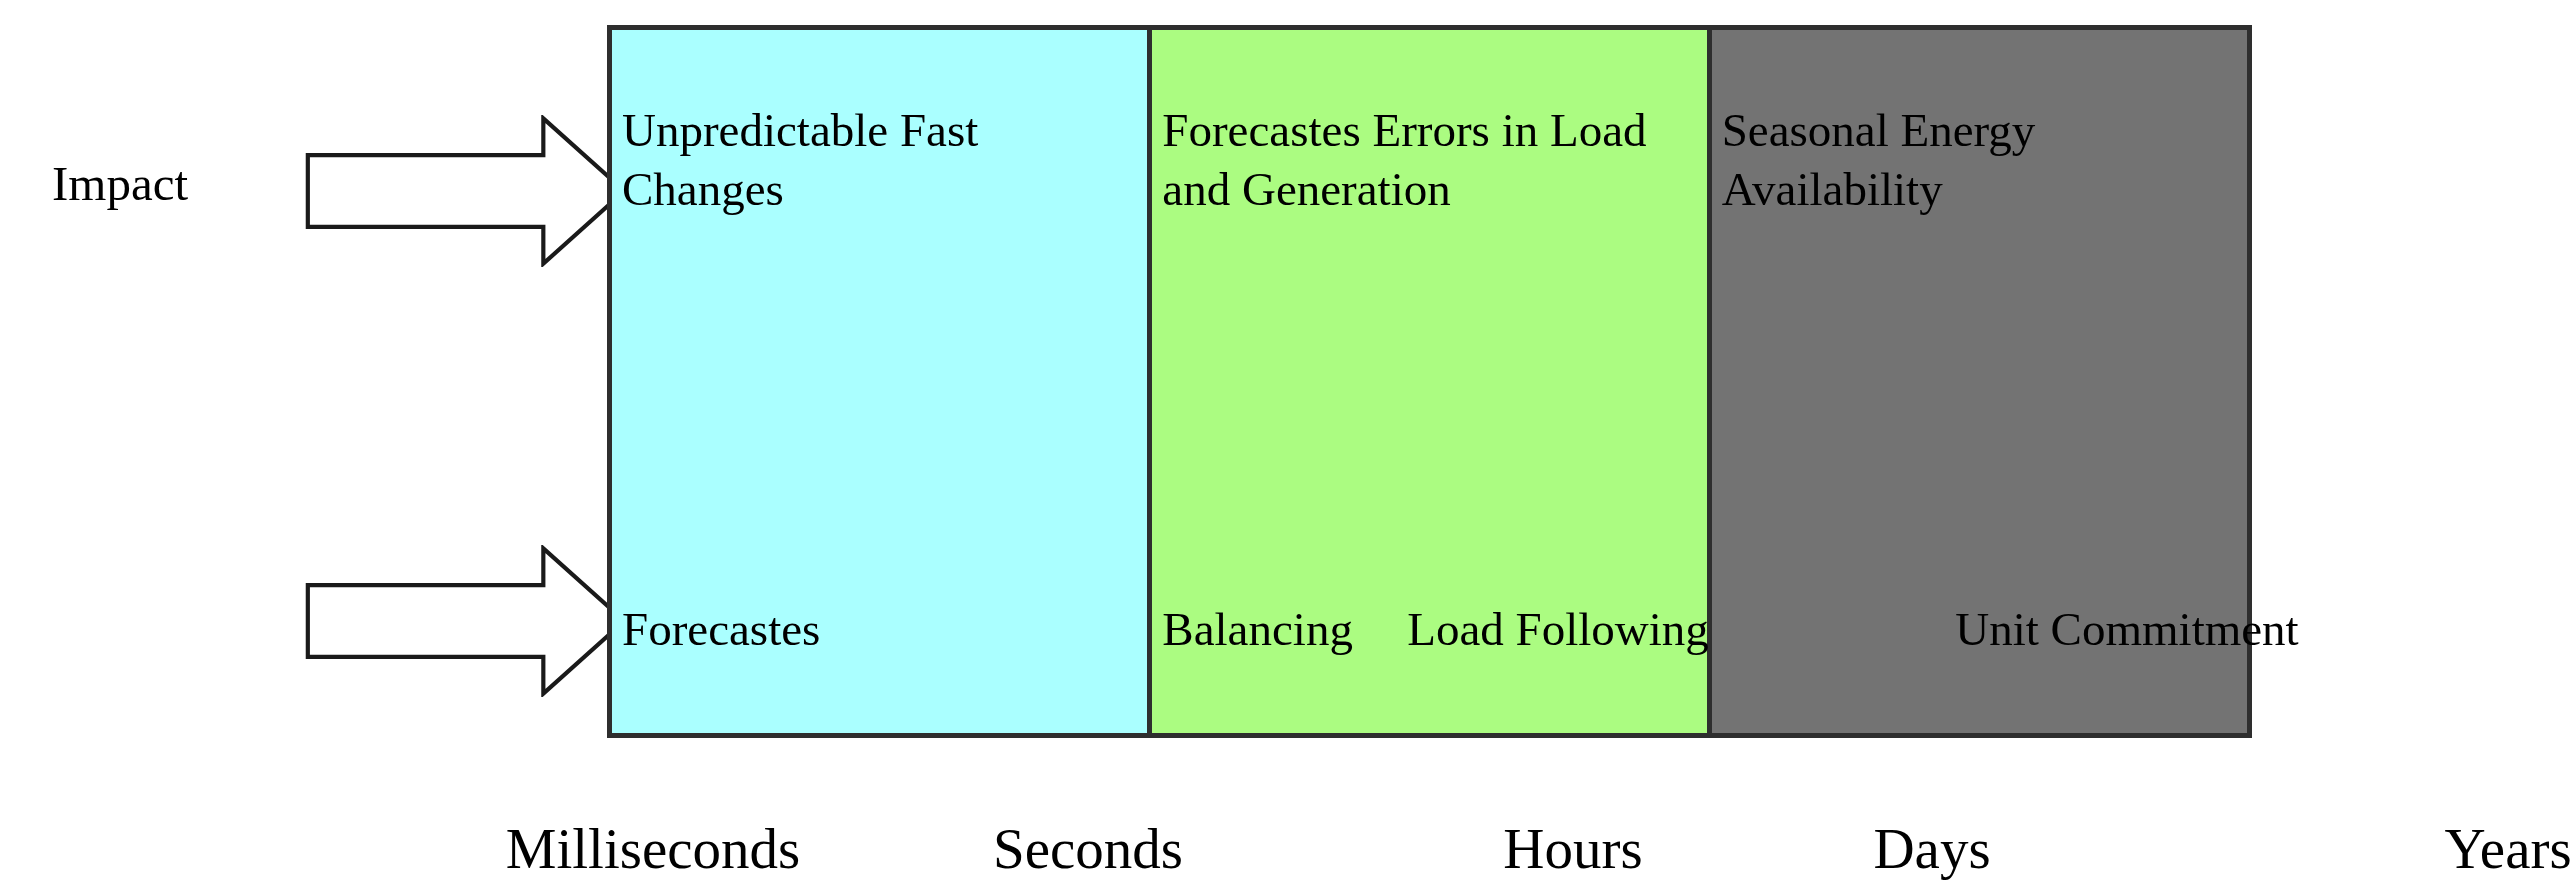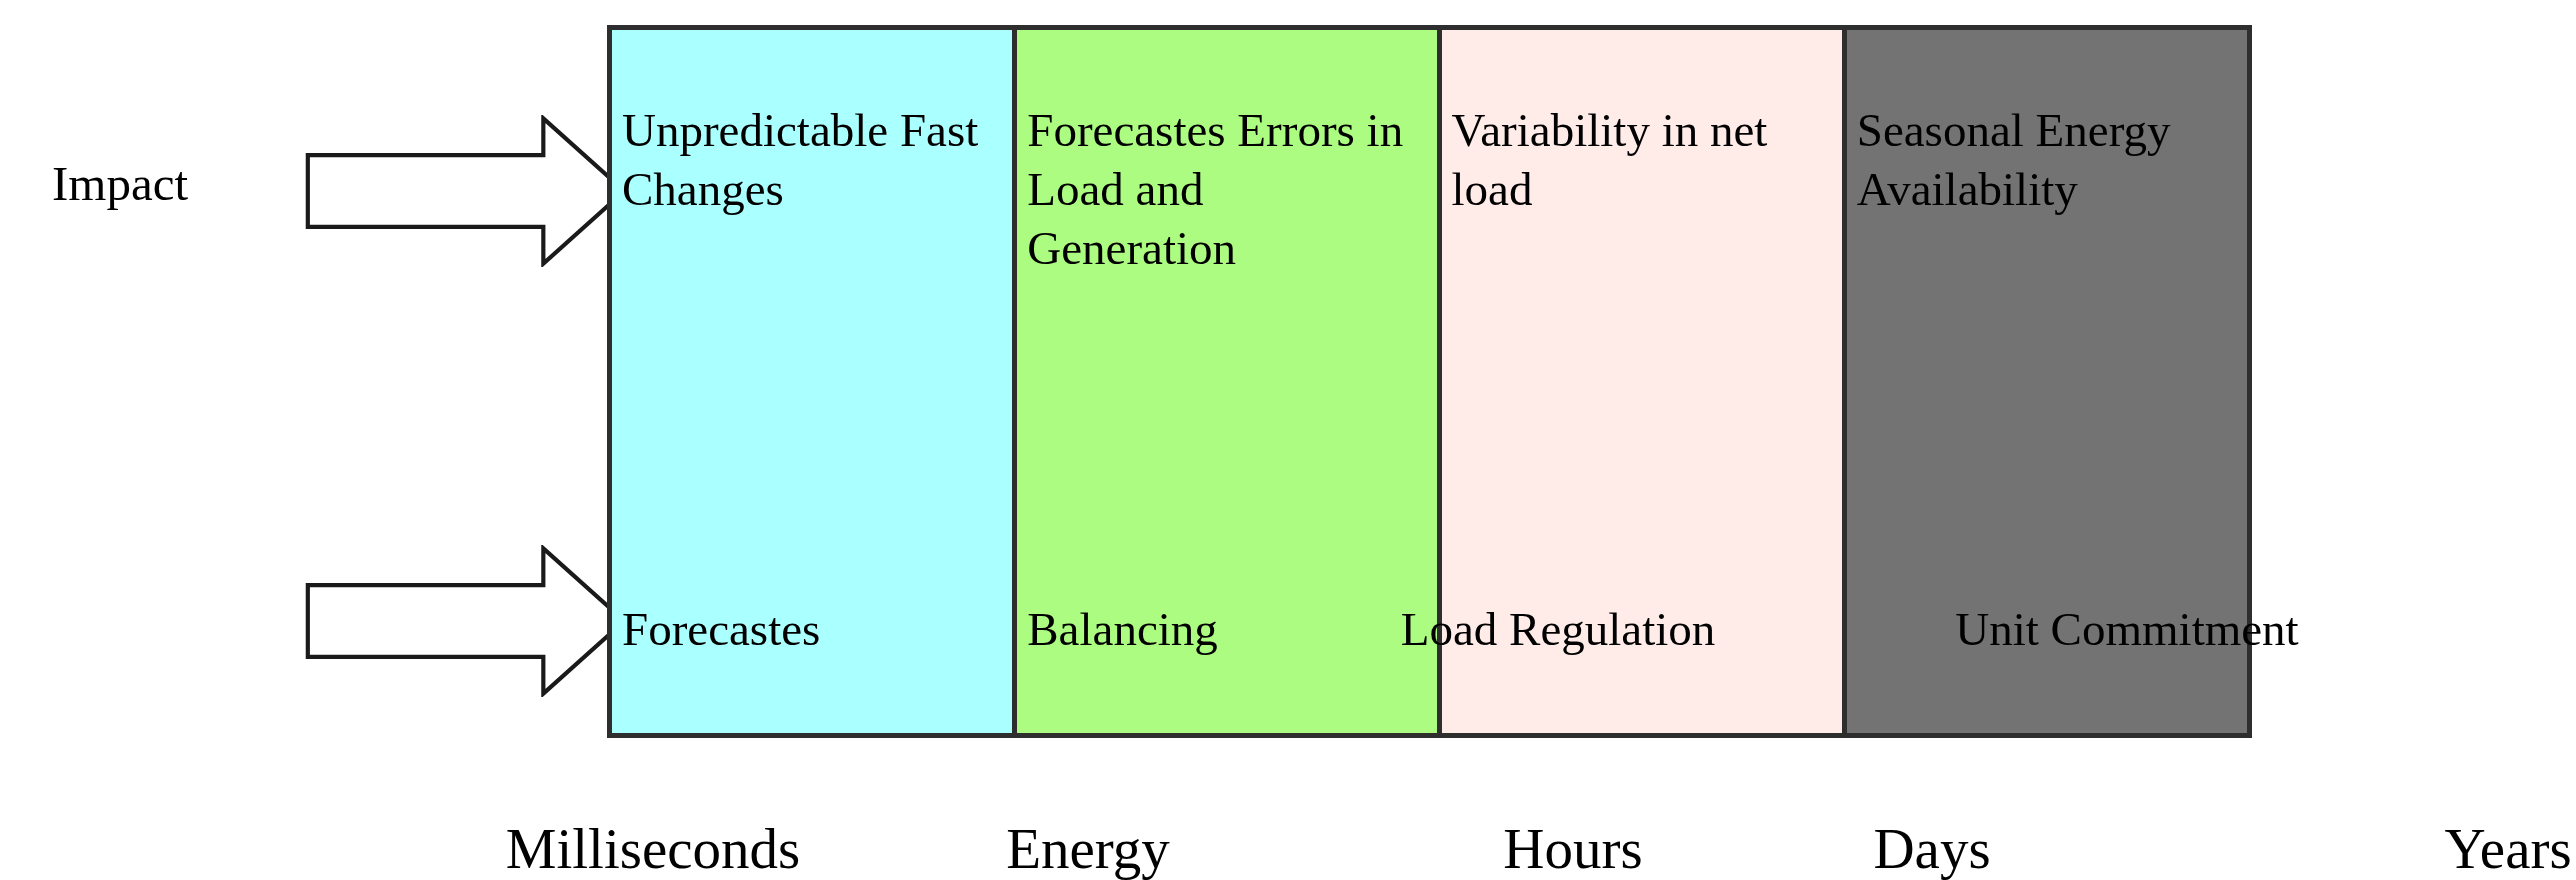--- a/index.html
+++ b/index.html
@@ -115,35 +115,32 @@
     <div class="tbox" style="background-color: rgb(170, 255, 255);">
       <div class="impact-text">Unpredictable Fast Changes</div>
       <div class="op-label">Forecastes</div>
     </div>
 
     <div class="tbox" style="background-color: rgb(171, 252, 129); padding-left: 19px;">
       <div class="impact-text">Forecastes Errors in Load and Generation</div>
       <div class="op-label">Balancing</div>
     </div>
 
-    <div class="tbox" style="background-color: rgb(255, 236, 232);">
-      <div class="impact-text">Variability in net load</div>
-    </div>
 
     <div class="tbox" style="background-color: #737373;">
       <div class="impact-text">Seasonal Energy Availability</div>
     </div>
 
   </div>
 
-  <div class="span-op load-following">Load Regulation</div>
+  <div class="span-op load-following">Load Following</div>
   <div class="span-op unit-commitment">Unit Commitment</div>
 
   <div>
     <div class="time-label t0">Milliseconds</div>
-    <div class="time-label t1">Energy</div>
+    <div class="time-label t1">Seconds</div>
     <div class="time-label t2">Hours</div>
     <div class="time-label t3">Days</div>
     <div class="time-label t4">Years</div>
   </div>
 
 </div>
 
 
 </body></html>

